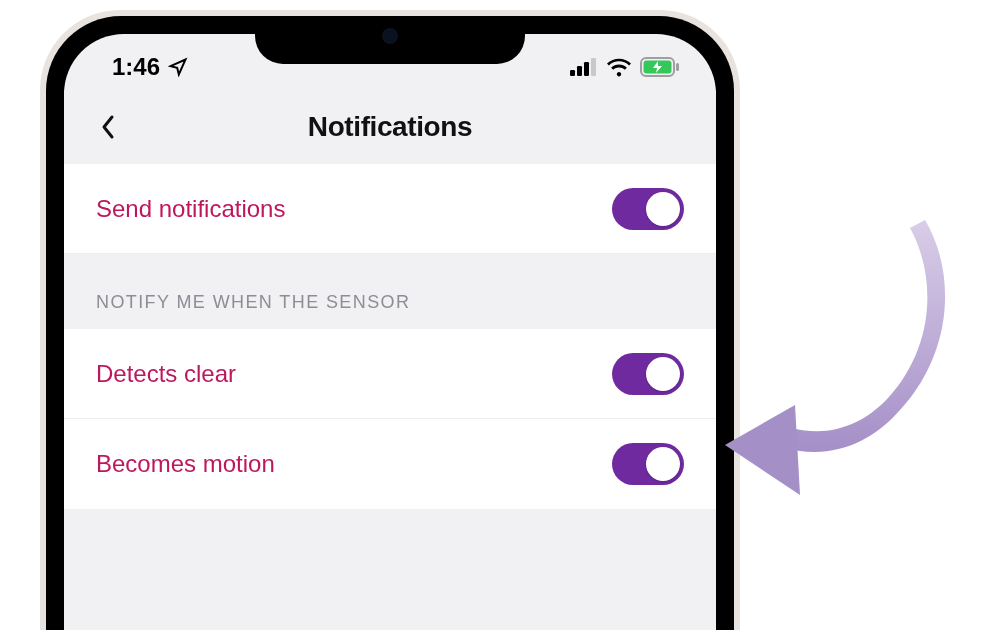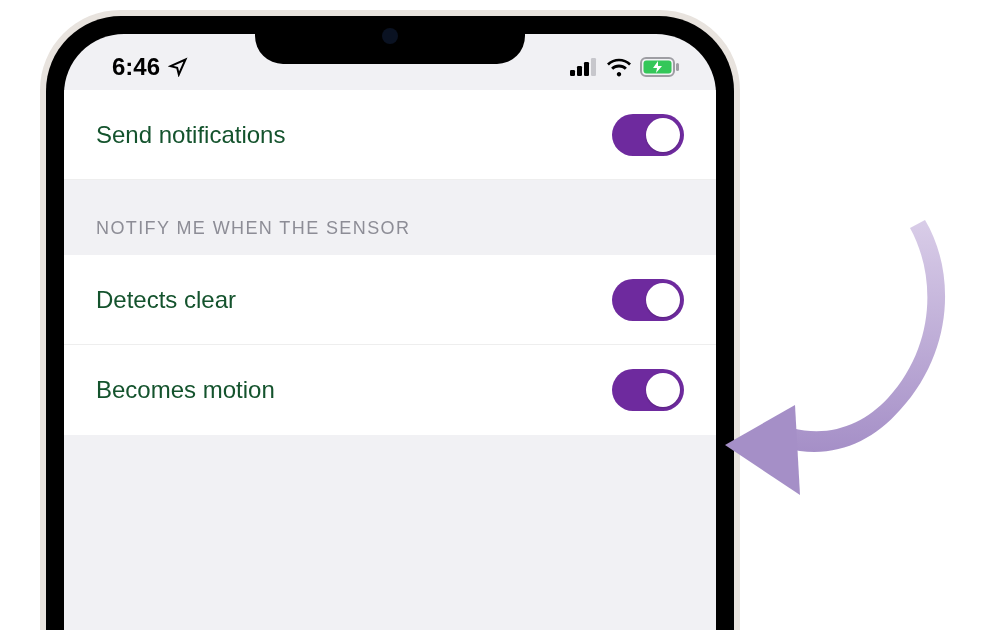--- a/index.html
+++ b/index.html
@@ -122,21 +122,21 @@
     background: #fff;
     padding: 0 32px;
     height: 90px;
     display: flex;
     align-items: center;
     justify-content: space-between;
     border-bottom: 1px solid #eee;
   }
   .settings-row .label {
     font-size: 24px;
-    color: #14532d;
+    color: #be185d;
     font-weight: 400;
   }
 
   .section-header {
     background: #f1f1f4;
     padding: 38px 32px 16px 32px;
     font-size: 18px;
     letter-spacing: 1.4px;
     color: #8d8d96;
     text-transform: uppercase;
@@ -178,21 +178,21 @@
 
 <div class="device">
   <div class="device-inner">
     <div class="notch">
       <div class="camera"></div>
     </div>
     <div class="screen">
 
       <div class="status-bar">
         <div class="status-left">
-          <span>6:46</span>
+          <span>1:46</span>
           <svg width="20" height="20" viewBox="0 0 24 24" fill="none" stroke="#000" stroke-width="2.4">
             <path d="M3 11 L21 3 L13 21 L11 13 Z" fill="none"></path>
           </svg>
         </div>
         <div class="status-right">
 
           <svg width="28" height="18" viewBox="0 0 28 18">
             <rect x="0" y="12" width="5" height="6" rx="1.2" fill="#000"></rect>
             <rect x="7" y="8" width="5" height="10" rx="1.2" fill="#000"></rect>
             <rect x="14" y="4" width="5" height="14" rx="1.2" fill="#000"></rect>
@@ -207,20 +207,28 @@
 
           <svg width="40" height="20" viewBox="0 0 40 20">
             <rect x="1" y="1" width="33" height="18" rx="5" fill="none" stroke="#9e9ea3" stroke-width="2"></rect>
             <rect x="3.5" y="3.5" width="28" height="13" rx="3" fill="#34c759"></rect>
             <rect x="36" y="6" width="3" height="8" rx="1.5" fill="#9e9ea3"></rect>
             <path d="M18 4 L13 11 L17 11 L16 16 L22 9 L18 9 Z" fill="#fff"></path>
           </svg>
         </div>
       </div>
 
+      <div class="nav-header">
+        <div class="nav-back">
+          <svg width="16" height="28" viewBox="0 0 16 28" fill="none" stroke="#111" stroke-width="3" stroke-linecap="round" stroke-linejoin="round">
+            <polyline points="12,4 4,14 12,24"></polyline>
+          </svg>
+        </div>
+        <div class="nav-title">Notifications</div>
+      </div>
 
       <div class="settings-row">
         <span class="label">Send notifications</span>
         <div class="toggle">
           <div class="knob"></div>
         </div>
       </div>
 
       <div class="section-header">NOTIFY ME WHEN THE SENSOR</div>
 

